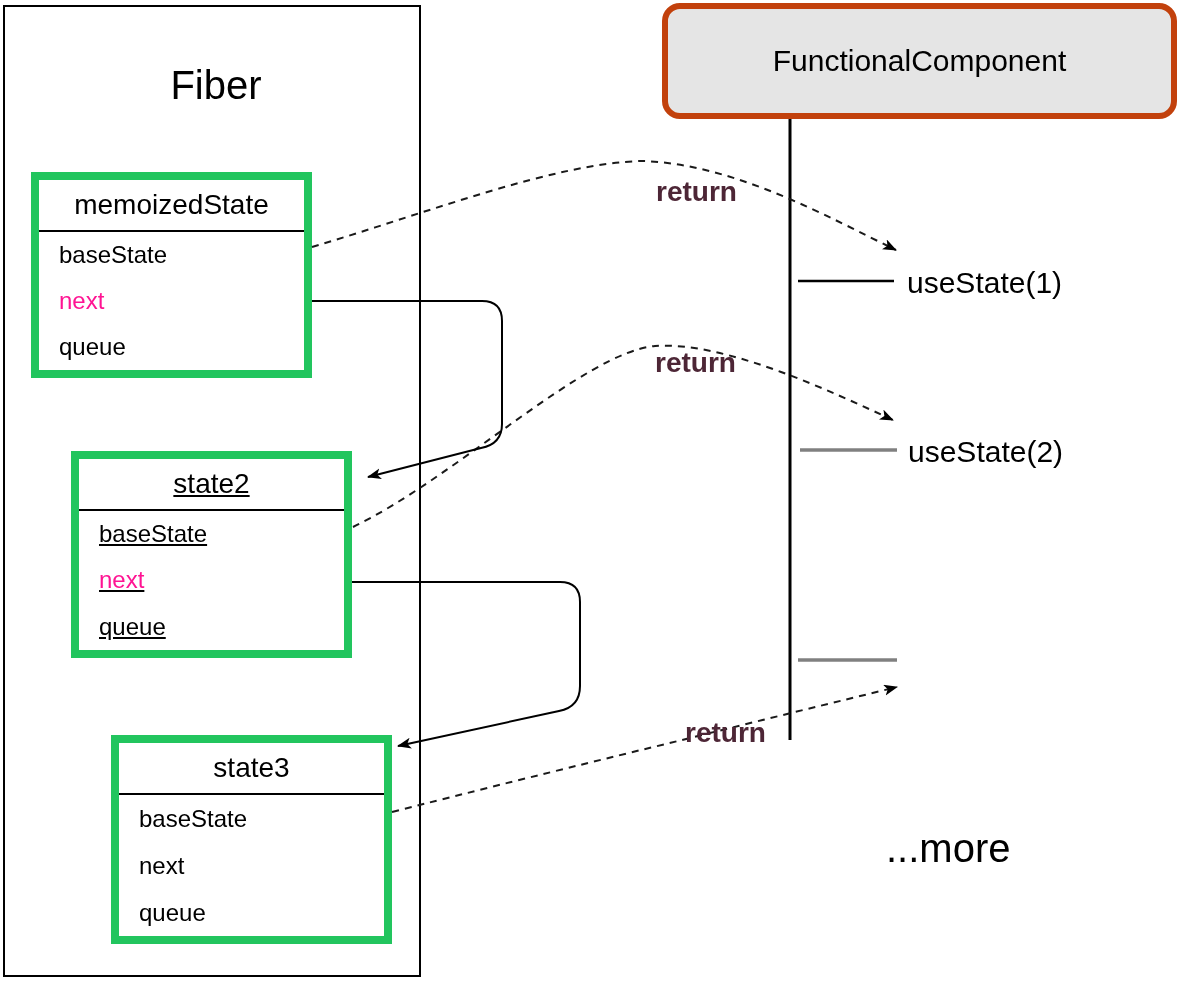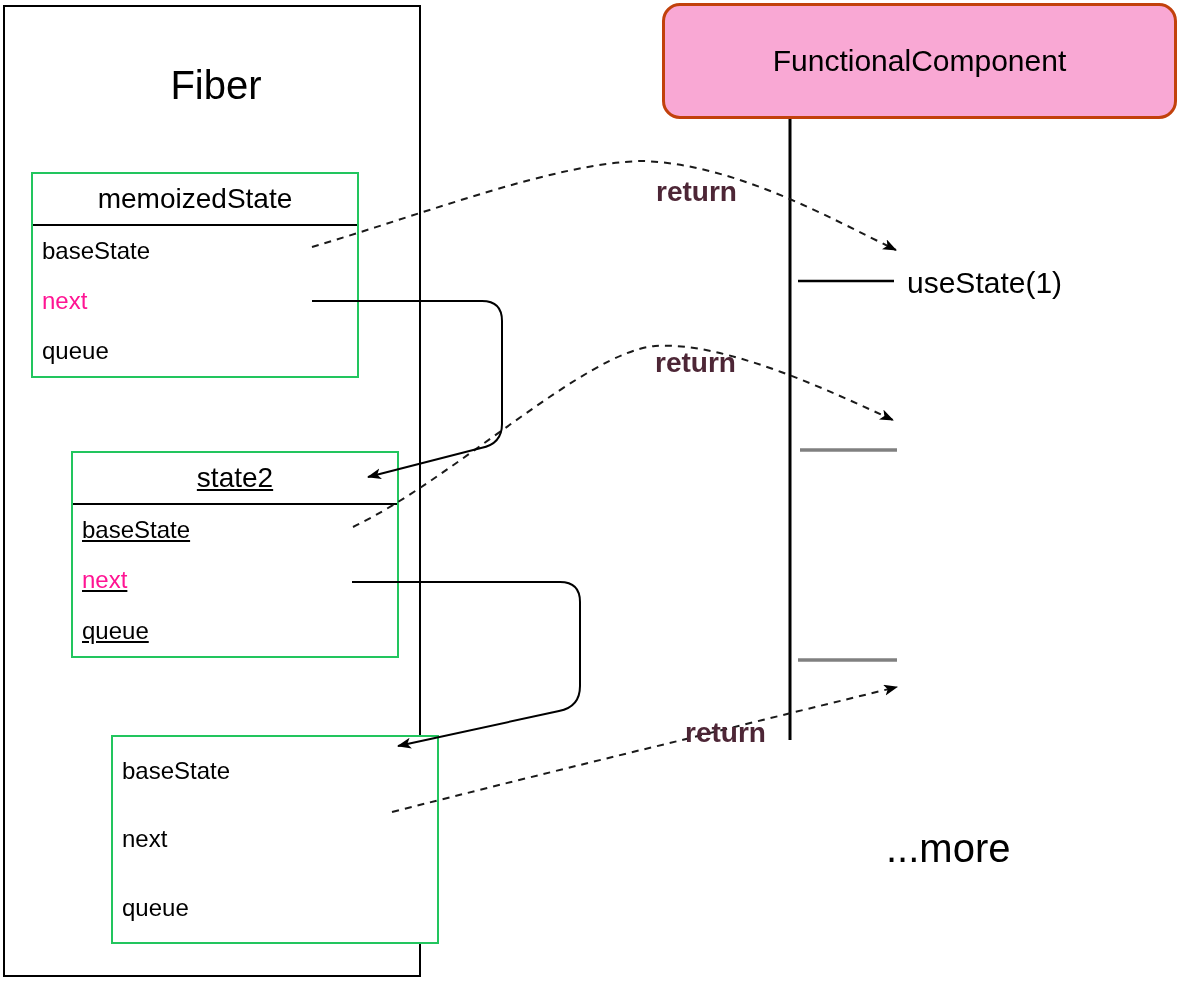--- a/index.html
+++ b/index.html
@@ -30,53 +30,53 @@
   .fiber-title {
     position: absolute;
     left: 11px; top: 63px;
     width: 410px;
     text-align: center;
     font-size: 40px;
     z-index: 2;
   }
   .node {
     position: absolute;
-    width: 328px;
-    border: 2px solid #22c55e;
+    width: 281px;
+    border: 8px solid #22c55e;
     box-sizing: border-box;
     background: #fff;
     display: flex;
     flex-direction: column;
     z-index: 2;
   }
   .node-title {
     height: 50px;
     border-bottom: 2px solid #000;
     display: flex;
     align-items: center;
     justify-content: center;
     font-size: 28px;
     flex: none;
   }
   .node-fields { flex: 1; display: flex; flex-direction: column; }
   .node-field {
     flex: 1;
     display: flex;
     align-items: center;
-    padding-left: 9px;
+    padding-left: 20px;
     font-size: 24px;
   }
   .fc-box {
     position: absolute;
     left: 662px; top: 3px;
     width: 515px; height: 116px;
-    border: 3px solid #c2410c;
+    border: 6px solid #c2410c;
     border-radius: 18px;
     box-sizing: border-box;
-    background: #f9a8d4;
+    background: #e5e5e5;
     display: flex;
     align-items: center;
     justify-content: center;
     font-size: 30px;
     z-index: 2;
   }
   .call-label {
     position: absolute;
     font-size: 30px;
     line-height: 1;
@@ -119,32 +119,34 @@
   <div class="node" style="left:71px; top:451px; height:207px;text-decoration:underline;">
     <div class="node-title">state2</div>
     <div class="node-fields">
       <div class="node-field">baseState</div>
       <div class="node-field" style="color: rgb(255, 20, 147);">next</div>
       <div class="node-field">queue</div>
     </div>
   </div>
 
   <div class="node" style="left:111px; top:735px; height:209px;">
+    <div class="node-title">state3</div>
     <div class="node-fields">
       <div class="node-field">baseState</div>
       <div class="node-field">next</div>
       <div class="node-field">queue</div>
     </div>
   </div>
 
   <div class="fc-box">
     <span>FunctionalComponent</span>
   </div>
 
   <div class="call-label" style="left:907px; top:268px;text-align:center;">useState(1)</div>
+  <div class="call-label" style="left:908px; top:437px;">useState(2)</div>
   <div class="more-label">...more</div>
 
   <div class="return-label" style="left: 656px; top: 178px; color: rgb(77, 38, 54);">return</div>
   <div class="return-label" style="left: 655px; top: 349px; color: rgb(77, 38, 54);">return</div>
   <div class="return-label" style="left: 685px; top: 719px; color: rgb(77, 38, 54);">return</div>
 
   <svg class="overlay" width="1182" height="982" viewBox="0 0 1182 982">
     <defs>
       <marker id="arrowHead" markerUnits="userSpaceOnUse" markerWidth="16" markerHeight="12" refX="13" refY="5.5" orient="auto">
         <path d="M0,0 L14,5.5 L0,11 L3.5,5.5 Z" fill="#000"></path>

